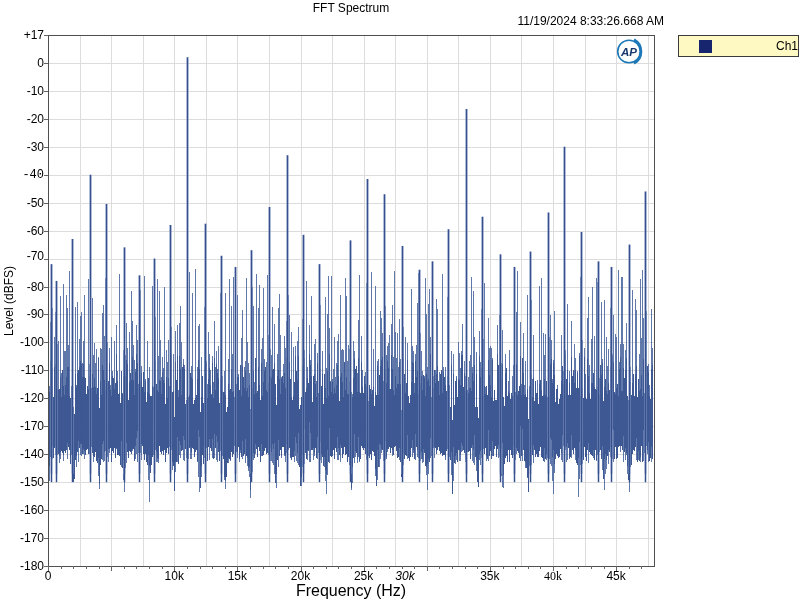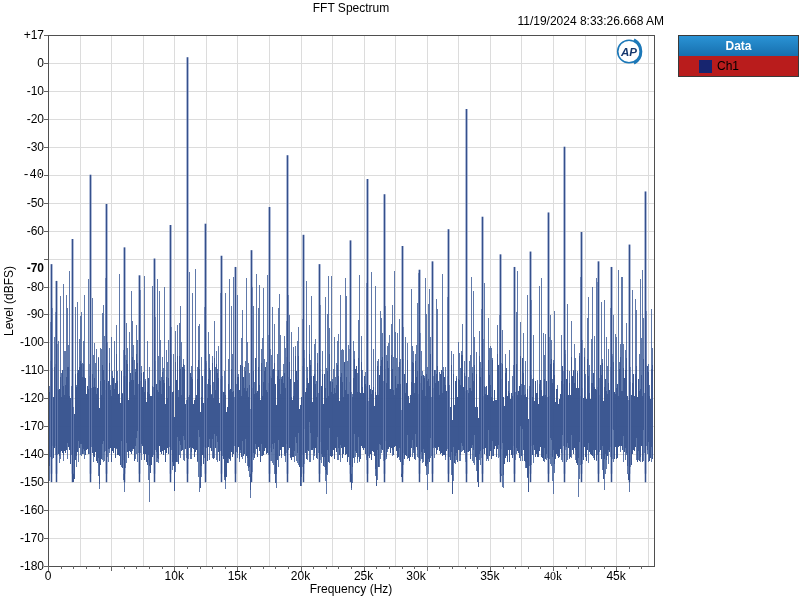--- a/index.html
+++ b/index.html
@@ -3,27 +3,27 @@
 <meta charset="utf-8">
 <style>
   html,body{margin:0;padding:0;background:#fff;}
   body{width:800px;height:600px;overflow:hidden;position:relative;
        font-family:"Liberation Sans","DejaVu Sans",sans-serif;color:#000;}
   .abs{position:absolute;}
   #chart-title{left:48px;top:1px;width:606px;text-align:center;font-size:12px;}
   #timestamp{top:14px;right:136px;font-size:12px;white-space:nowrap;}
   #ylabel{left:2px;top:35px;height:531px;writing-mode:vertical-rl;transform:rotate(180deg);
           display:flex;align-items:center;justify-content:center;font-size:12px;}
-  #xlabel{left:48px;top:582px;width:606px;text-align:center;font-size:12px;}
+  #xlabel{left:48px;top:582px;width:606px;text-align:center;font-size:16px;}
   .ytick{position:absolute;left:4px;width:40px;text-align:right;font-size:12px;line-height:14px;}
   .xtick{position:absolute;width:44px;text-align:center;font-size:12px;line-height:14px;top:569px;}
   #legend{left:678px;top:35px;width:119px;border:1px solid #3a3a3a;background:#fff;}
   #legend-header{height:20px;line-height:20px;text-align:center;color:#fff;
                  font-weight:bold;font-size:12px;}
-  .legend-row{display:flex;align-items:center;height:20px;padding-left:20px;background:#b91c1c;}
+  .legend-row{display:flex;align-items:center;height:20px;padding-left:20px;background:#fef9c3;justify-content:space-between;}
   .legend-swatch{width:13px;height:13px;margin-right:5px;flex:0 0 auto;}
   .legend-label{font-size:12px;}
   #ap-logo{left:614px;top:37px;width:36px;height:30px;}
 </style>
 </head>
 <body>
 
 <div id="chart-title" class="abs">FFT Spectrum</div>
 <div id="timestamp" class="abs">11/19/2024 8:33:26.668 AM</div>
 <div id="ylabel" class="abs">Level (dBFS)</div>
@@ -214,33 +214,33 @@
     <line x1="44" x2="48" y1="566.5" y2="566.5" stroke="#666666" stroke-width="1" shape-rendering="crispEdges"></line>
   </svg>
 
 <div id="tick-labels">
     <div class="xtick" style="left: 26px;">0</div>
     <div class="xtick" style="left: 89.125px; margin-top: 32px;">5k</div>
     <div class="xtick" style="left: 152.25px;">10k</div>
     <div class="xtick" style="left: 215.375px;">15k</div>
     <div class="xtick" style="left: 278.5px; text-align: center;">20k</div>
     <div class="xtick" style="left: 341.625px;">25k</div>
-    <div class="xtick" style="left: 394px;">30k</div>
+    <div class="xtick" style="left: 383px; font-style: italic;">30k</div>
     <div class="xtick" style="left: 467.875px;">35k</div>
     <div class="xtick" style="left: 531px; font-family: Liberation Serif, serif;">40k</div>
     <div class="xtick" style="left: 594.125px;">45k</div>
     <div class="ytick" style="top: 28px;">+17</div>
     <div class="ytick" style="top: 55.9474px;">0</div>
     <div class="ytick" style="top: 83.8947px;">-10</div>
     <div class="ytick" style="top: 111.842px;">-20</div>
     <div class="ytick" style="top: 139.789px;">-30</div>
     <div class="ytick" style="top: 167.737px; font-family: Liberation Mono, monospace;">-40</div>
     <div class="ytick" style="top: 195.684px;">-50</div>
     <div class="ytick" style="top: 223.632px;">-60</div>
-    <div class="ytick" style="top: 261px; font-weight: bold;">-70</div>
+    <div class="ytick" style="top: 249px;">-70</div>
     <div class="ytick" style="top: 279.526px;">-80</div>
     <div class="ytick" style="top: 307.474px;">-90</div>
     <div class="ytick" style="top: 335.421px;">-100</div>
     <div class="ytick" style="top: 363.368px;">-110</div>
     <div class="ytick" style="top: 391.316px;">-120</div>
     <div class="ytick" style="top: 419.263px;">-170</div>
     <div class="ytick" style="top: 447.211px;">-140</div>
     <div class="ytick" style="top: 475.158px;">-150</div>
     <div class="ytick" style="top: 503.105px;">-160</div>
     <div class="ytick" style="top: 531.053px;">-170</div>
@@ -249,20 +249,19 @@
 
 <div id="ap-logo" class="abs">
   <svg width="36" height="30" viewBox="0 0 36 30">
     <circle cx="15" cy="14.5" r="11.3" fill="#ffffff" stroke="#1c78b8" stroke-width="1.6"></circle>
     <path d="M 20 2.6 A 13.6 13.6 0 0 1 20 26.4" fill="none" stroke="#1c78b8" stroke-width="2.6"></path>
     <text x="15" y="19" text-anchor="middle" font-size="11.5" font-weight="bold" font-style="italic" fill="#16386e" font-family="Liberation Sans, DejaVu Sans, sans-serif">AP</text>
   </svg>
 </div>
 
 <div id="legend" class="abs">
-  <div id="legend-header" style="background: linear-gradient(rgb(42, 147, 213), rgb(23, 111, 174));">Data</div>
   <div id="legend-body">
       <div class="legend-row">
         <span class="legend-swatch" style="background: rgb(23, 37, 111);"></span>
         <span class="legend-label">Ch1</span>
       </div>
     </div>
 </div>
 
 </body></html>

